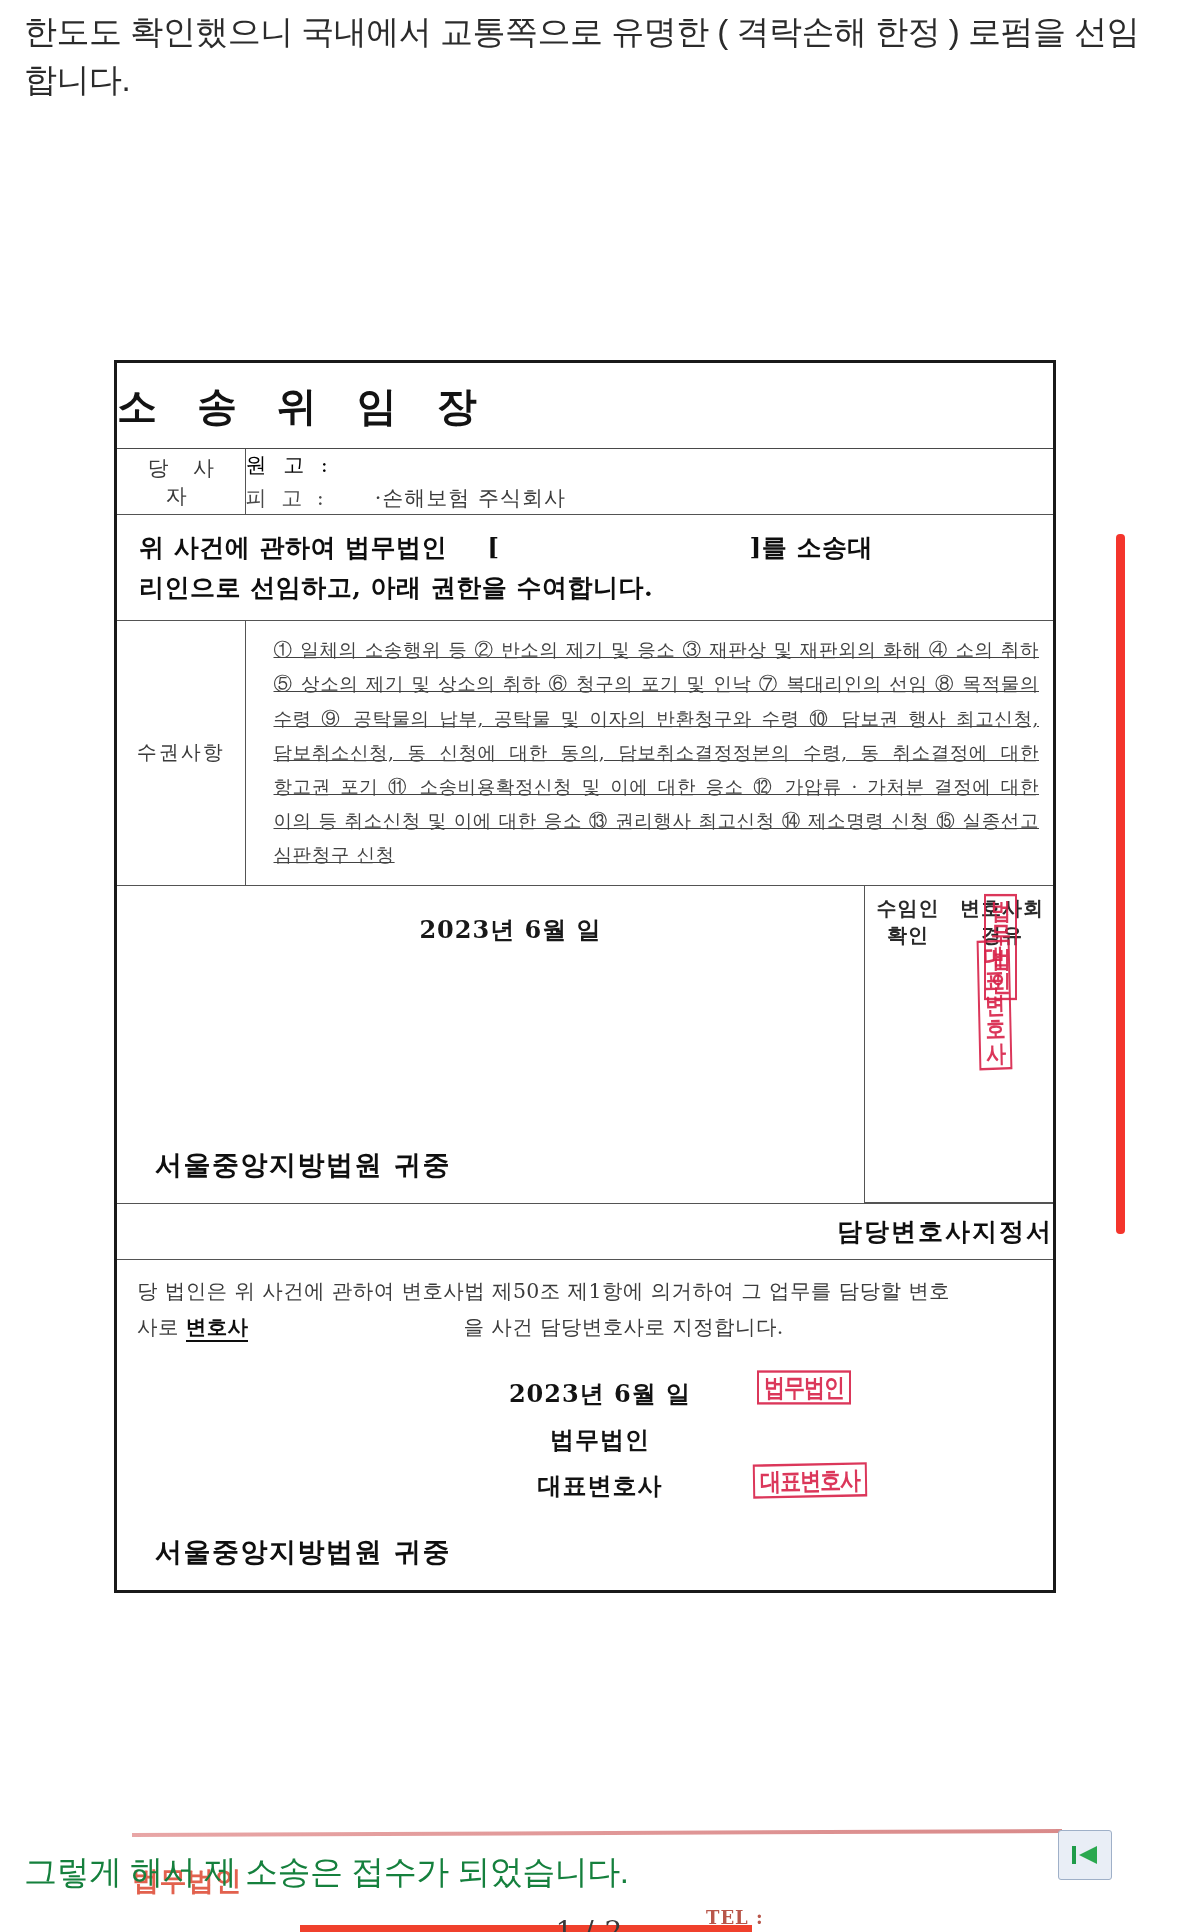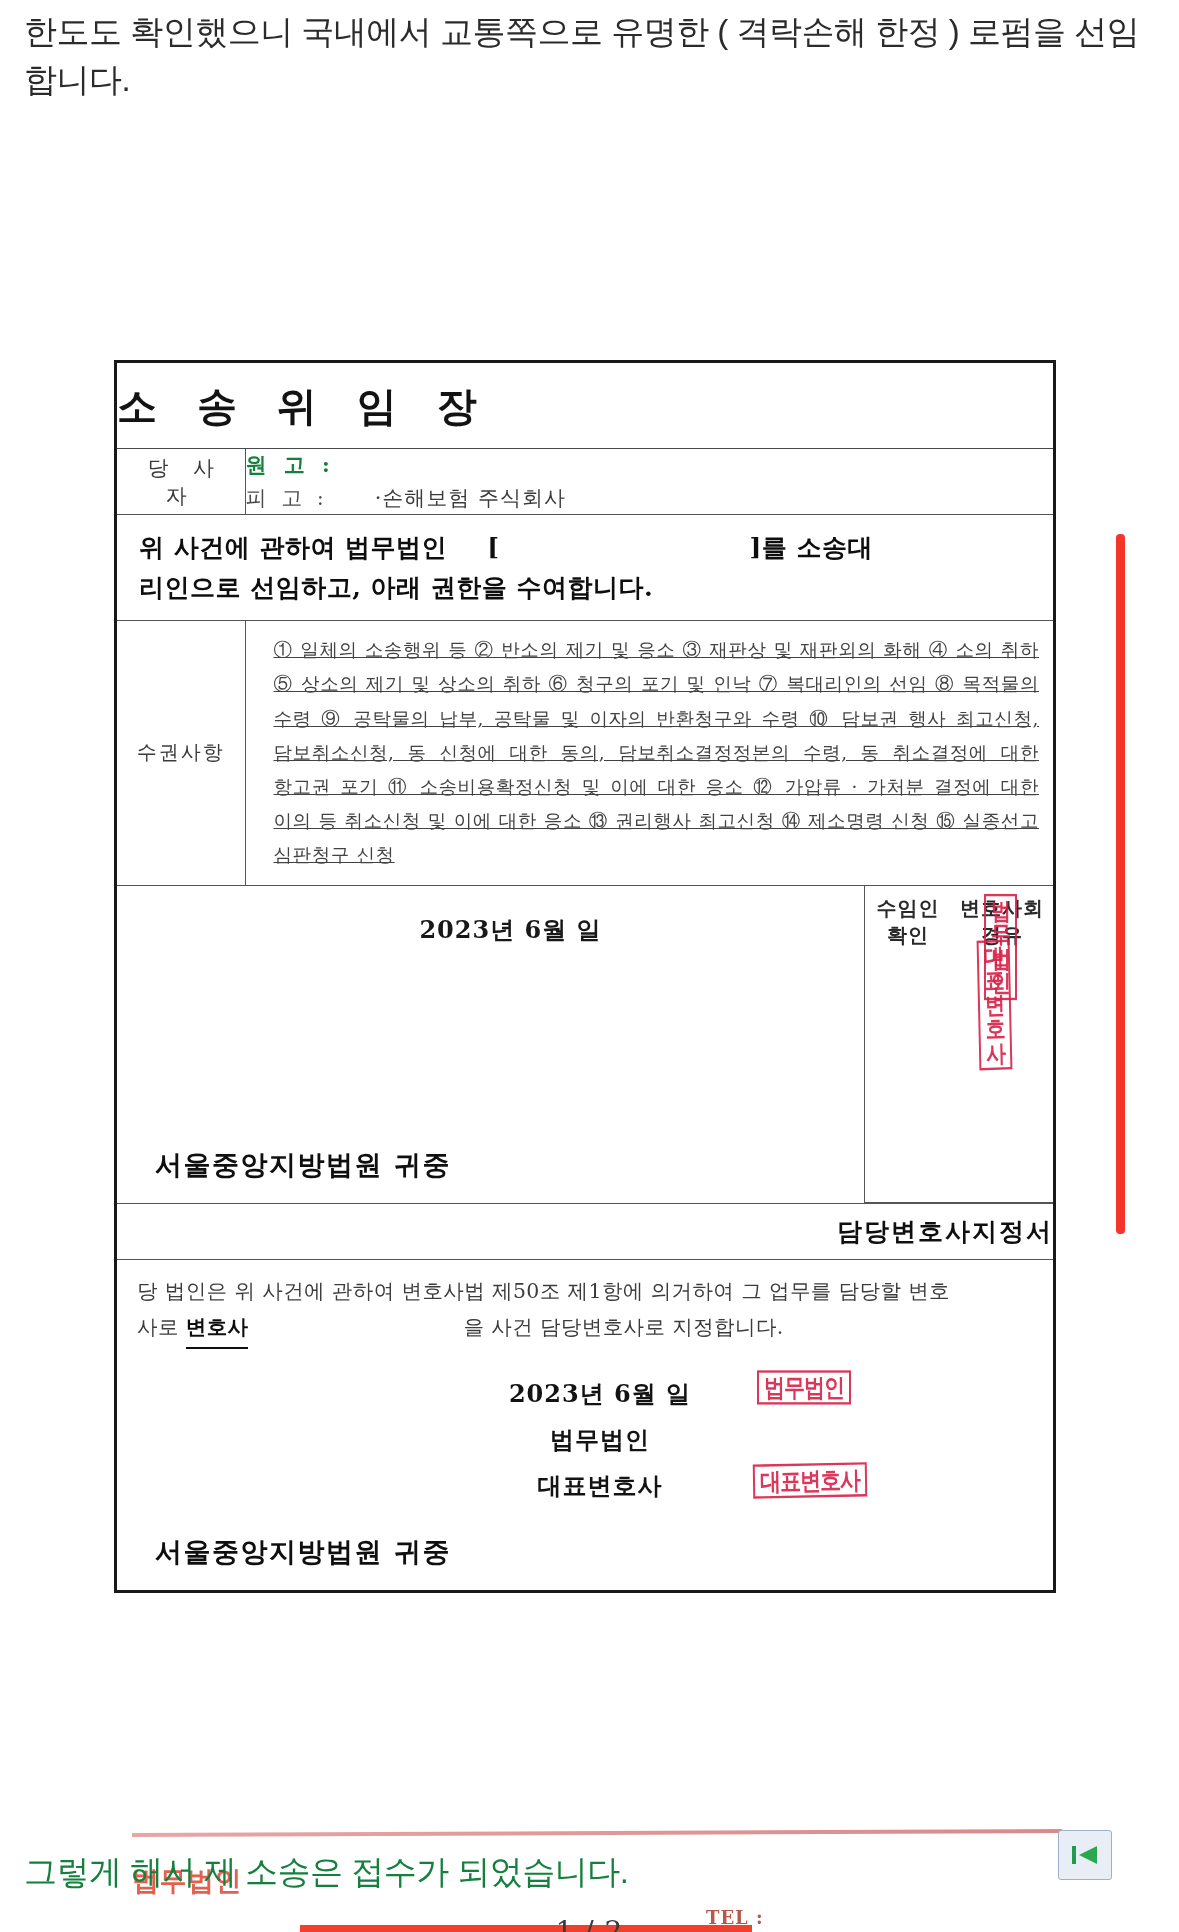--- a/index.html
+++ b/index.html
@@ -109,22 +109,22 @@
     padding: 10px 0;
   }
   td.val {
     padding: 9px 0 9px 20px;
     font-family: "DejaVu Serif", "Liberation Serif", serif;
     font-size: 21px;
     color: #3c3c3c;
   }
   .party-line { line-height: 1.55; }
   .party-line .strong {
-    font-weight: 700;
-    color: #15803d;
+    font-weight: 400;
+    color: #000000;
     letter-spacing: 5px;
   }
   .party-line .soft {
     color: #4a4a4a;
     letter-spacing: 4px;
   }
   .party-def-name { letter-spacing: 1px; margin-left: 40px; }
 
   
   .appoint {
@@ -274,21 +274,21 @@
     font-size: 20.5px;
     line-height: 1.75;
     color: #3d3d3d;
     letter-spacing: 0.4px;
     word-break: keep-all;
   }
   .design-body .ul {
     font-weight: 700;
     color: #101010;
     border-bottom: 2px solid #101010;
-    padding-bottom: 8px;
+    padding-bottom: 1px;
   }
   .design-body .wide-gap { display:inline-block; width: 215px; }
 
   .design-sign {
     padding: 26px 0 0 0;
     text-align: center;
   }
   .design-sign .row {
     font-family: "DejaVu Serif", "Liberation Serif", serif;
     font-size: 24px;

